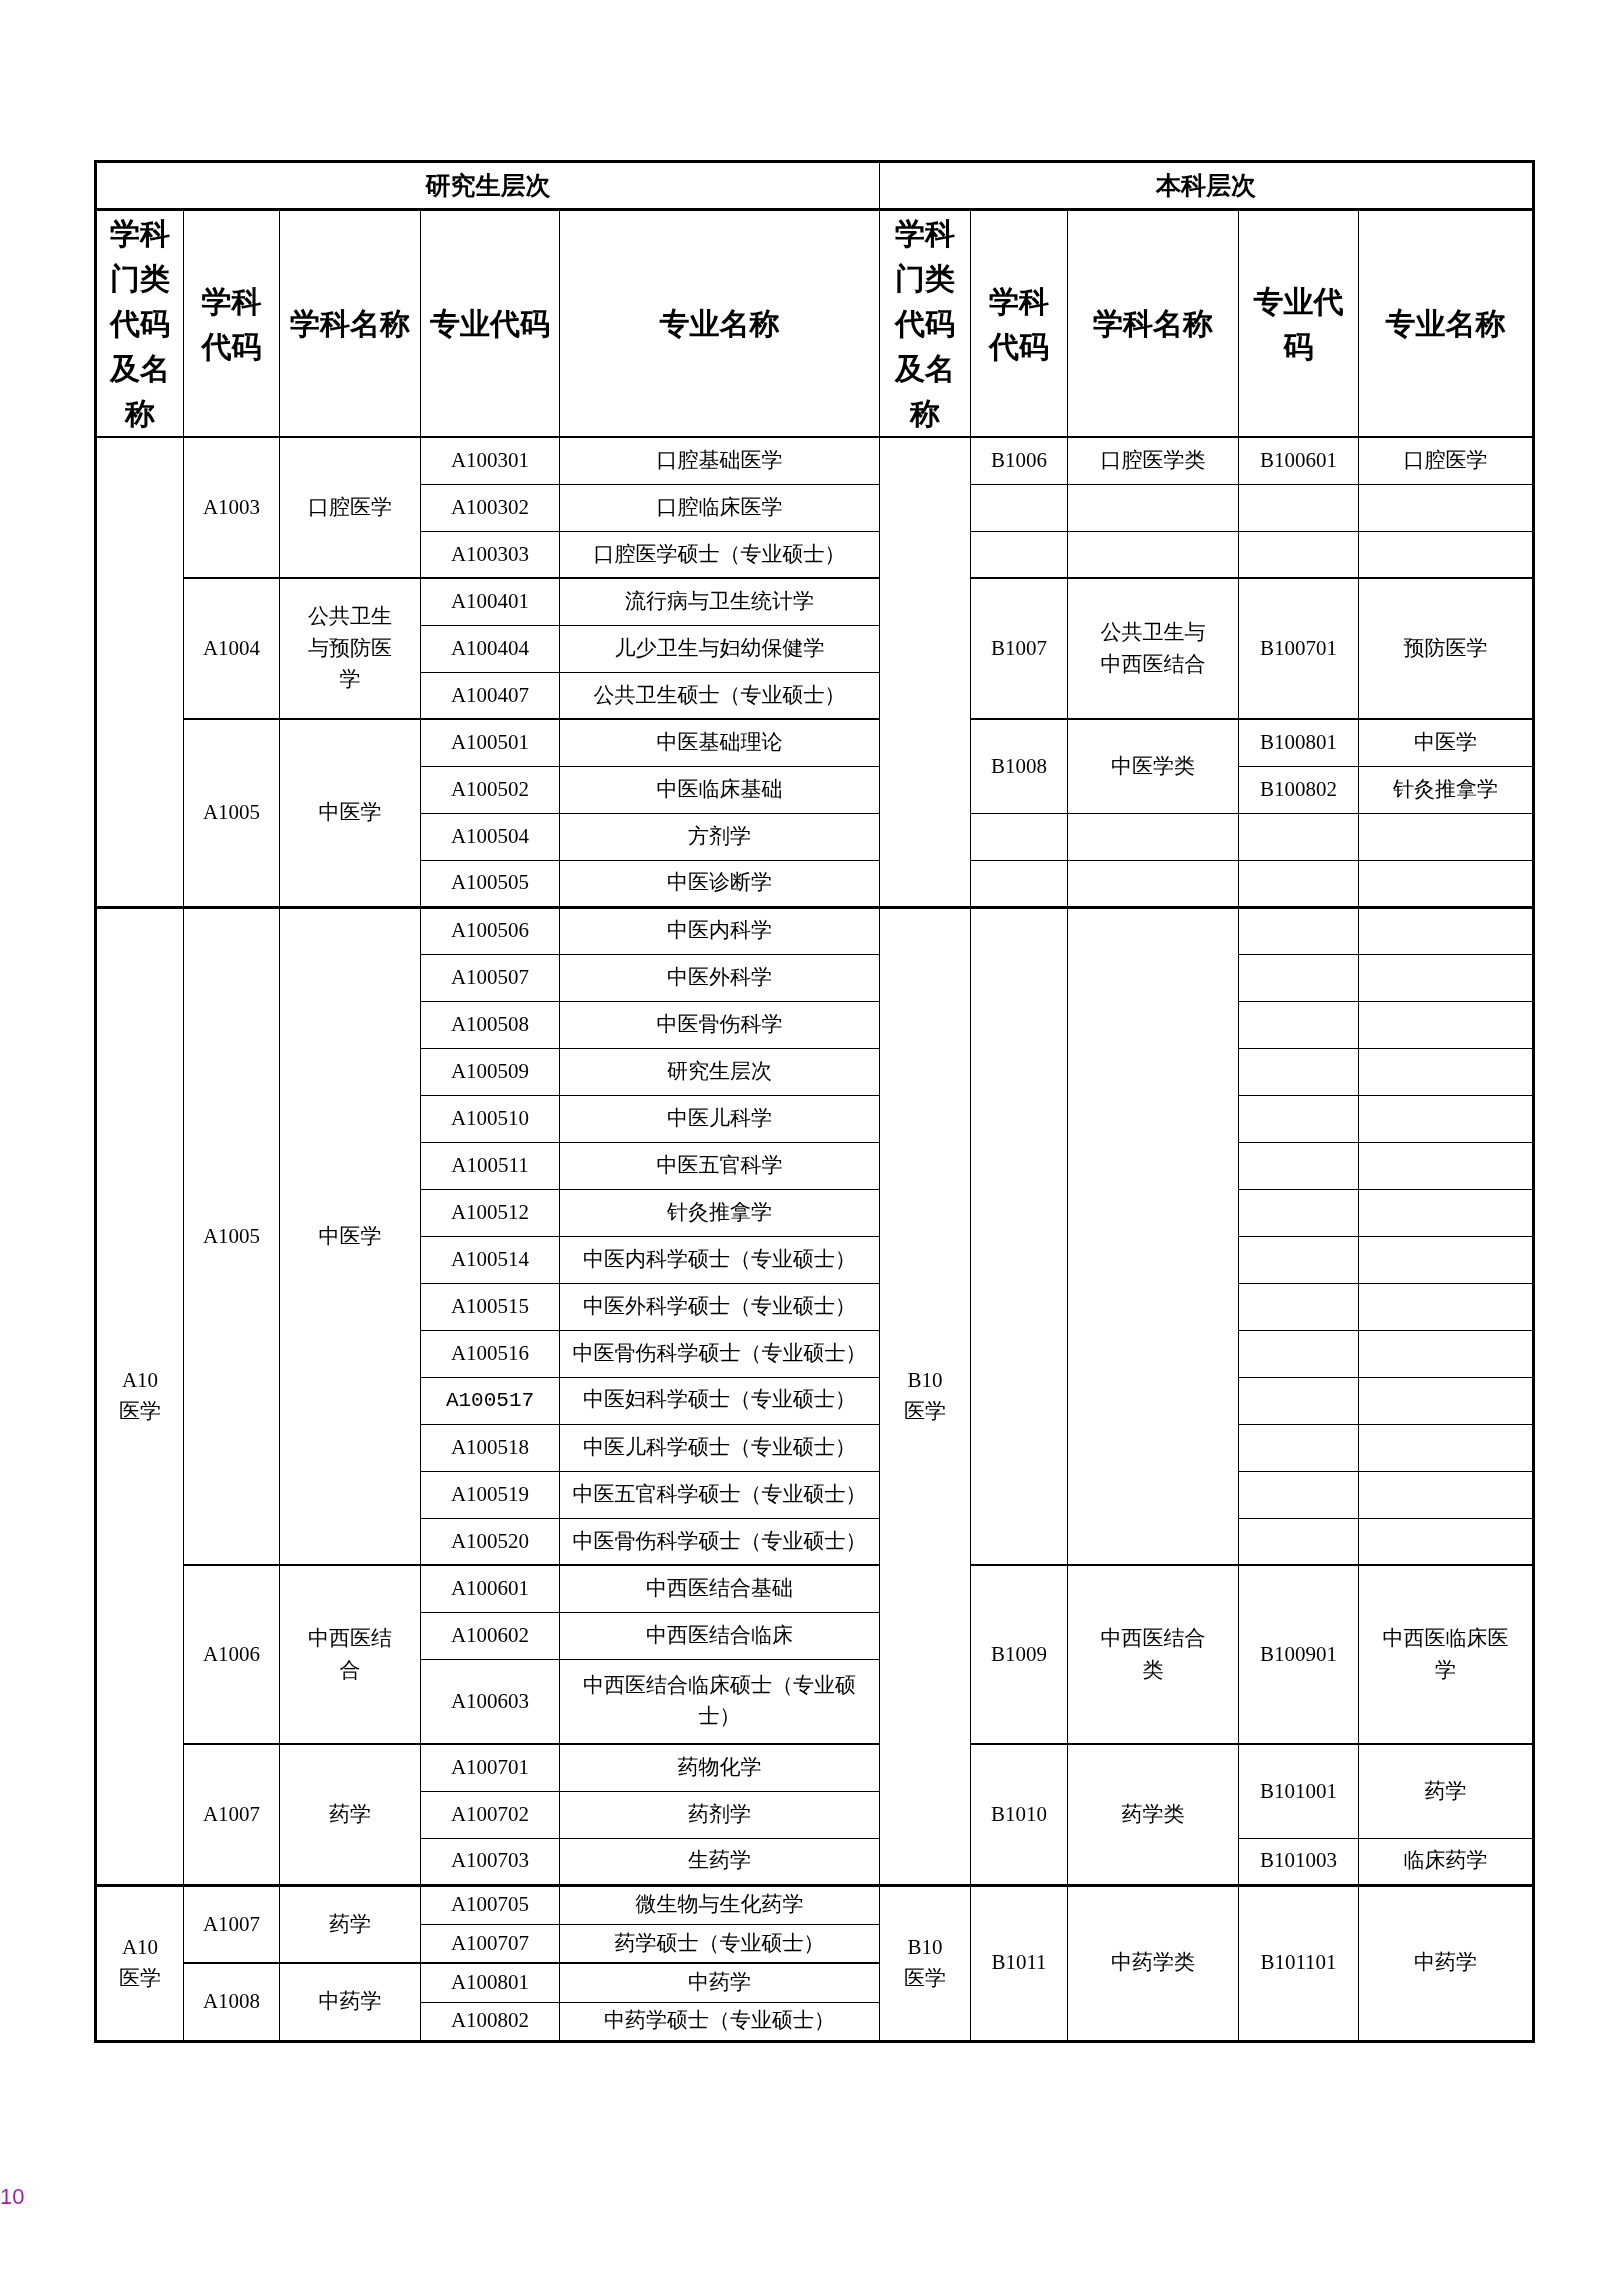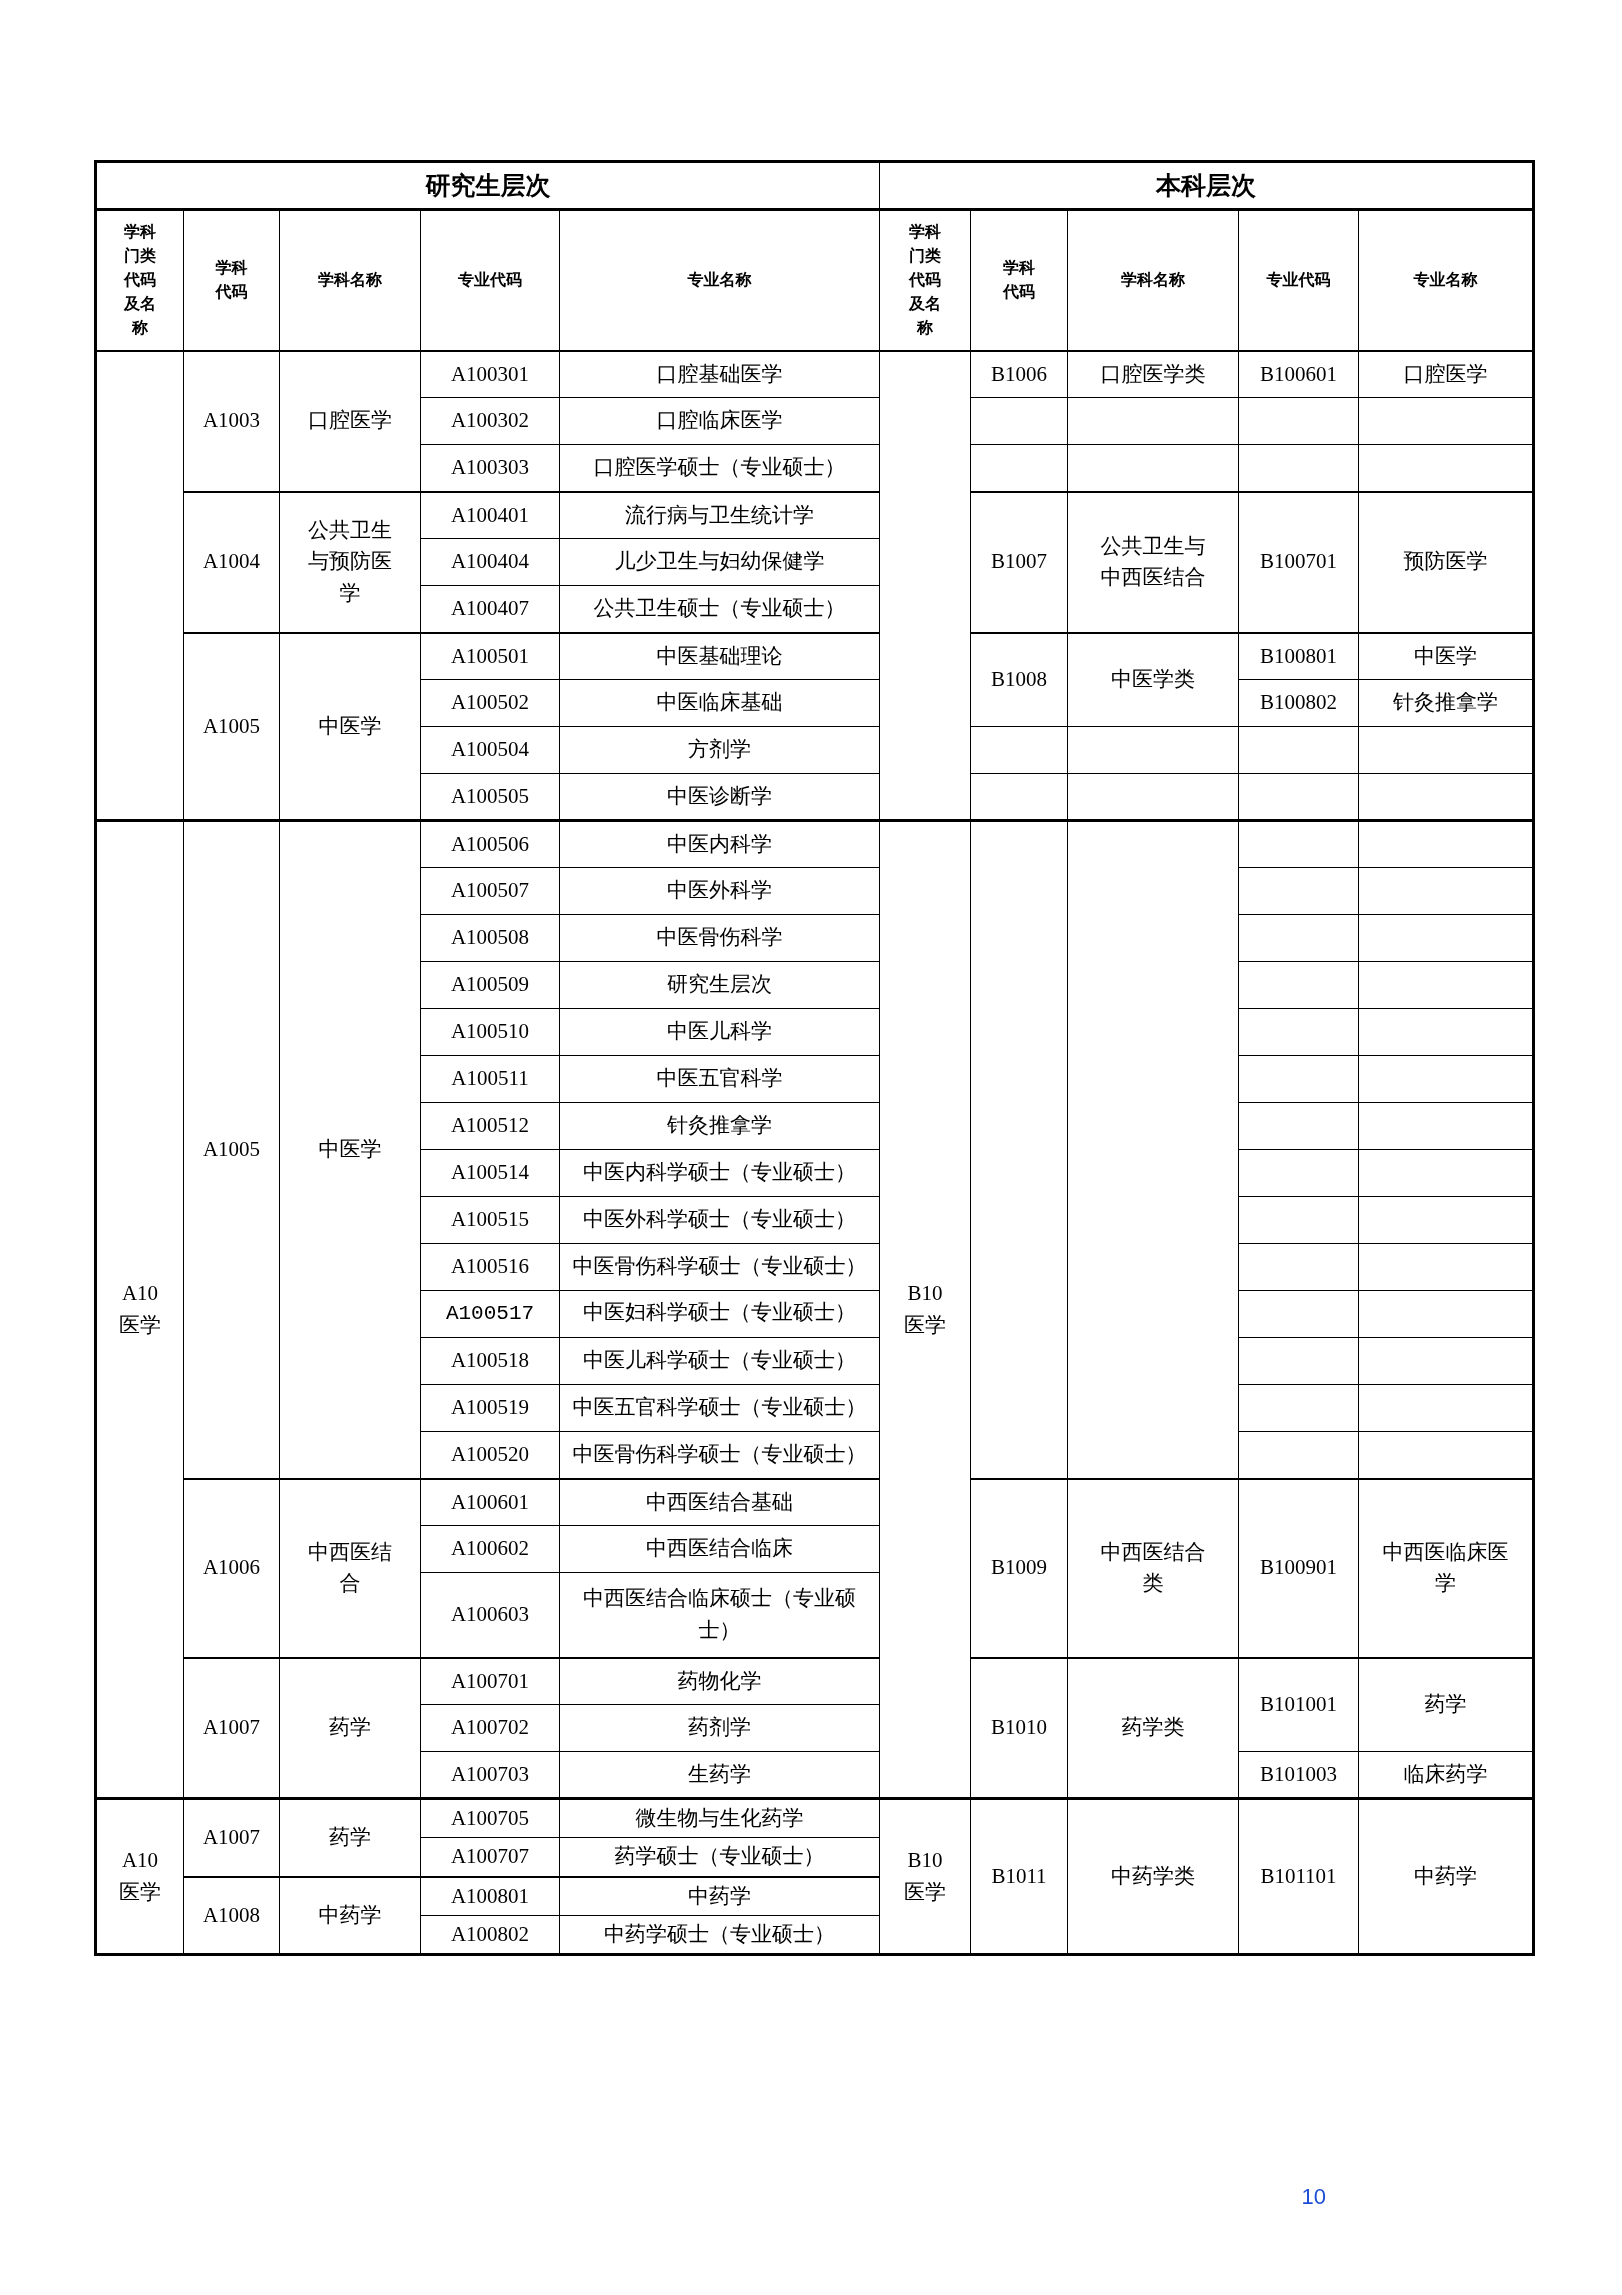--- a/index.html
+++ b/index.html
@@ -37,36 +37,36 @@
     box-sizing: border-box;
     overflow: hidden;
     font-size: 21px;
     font-weight: normal;
     line-height: 1.5;
   }
   table.codes th { font-weight: bold; }
   tr.hr1 { height: 48px; }
   tr.hr1 th { font-size: 25px; }
   tr.hr2 { height: 141px; }
-  tr.hr2 th { font-size: 16px; border-top: 3.9px solid #000; }
+  tr.hr2 th { font-size: 30px; border-top: 3.9px solid #000; }
   td.b, td.cat { font-weight: bold; font-size: 22px; }
   td.mid, th.mid { border-left: 2.6px solid #000; }
   tr.top-hdr > td { border-top: 2.6px solid #000; }
   tr.top-blk > td { border-top: 2.6px solid #000; }
   tr.top-sec > td { border-top: 3.9px solid #000; }
   td.bt-blk { border-top: 2.6px solid #000; }
   .page-number {
     position: absolute;
     left: 0;
     top: 2184px;
     width: 1326px;
-    text-align: right;
+    text-align: left;
     font-family: "Liberation Sans", sans-serif;
     font-size: 22px;
-    color: #1d4ed8;
+    color: #a21caf;
   }
 </style>
 </head>
 <body>
 
 <div class="page">
 
   <table class="codes">
     <colgroup>
       <col style="width:88px">

